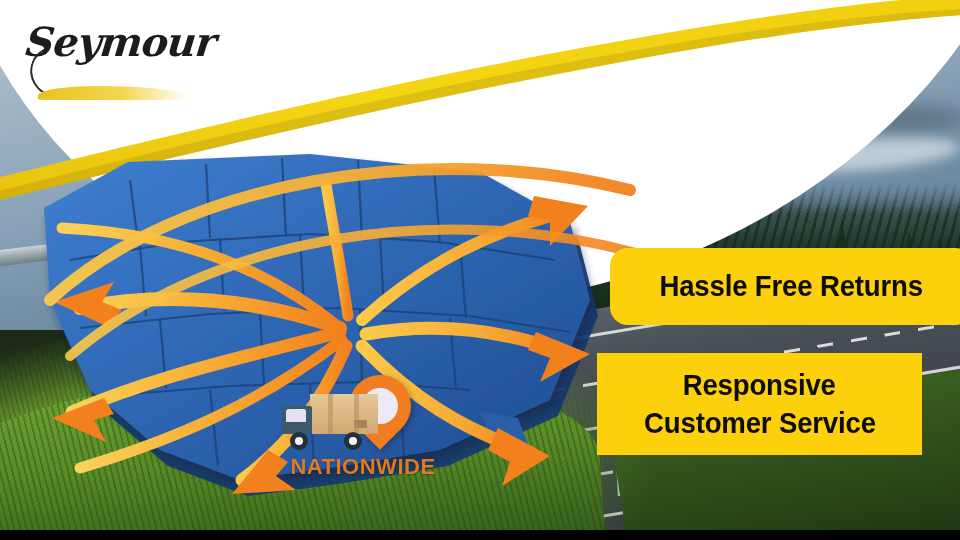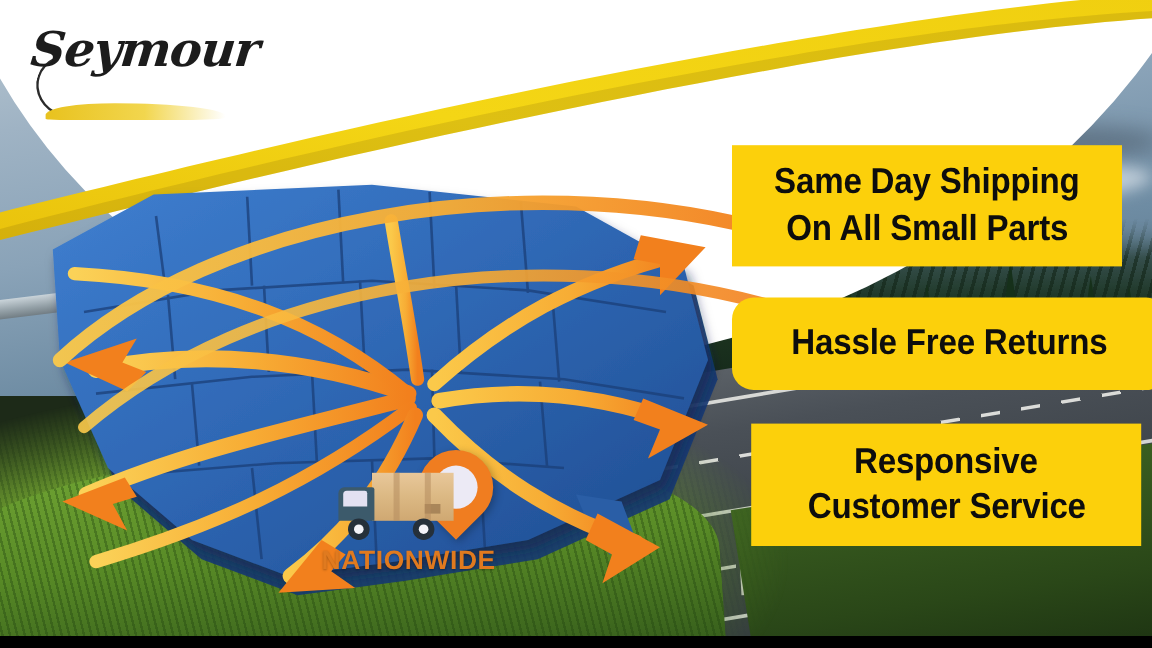--- a/index.html
+++ b/index.html
@@ -124,21 +124,21 @@
   .t-body:after{content:"";position:absolute;left:44px;top:0;width:5px;height:40px;background:rgba(180,140,95,.55);}
   .t-label{position:absolute;left:44px;top:26px;width:13px;height:8px;background:rgba(150,115,75,.7);}
   .t-cab{position:absolute;left:0;top:12px;width:30px;height:28px;
     background:#3c5a6b;border-radius:5px 2px 0 0;}
   .t-win{position:absolute;left:4px;top:3px;width:20px;height:13px;background:#e3e1f2;border-radius:3px 2px 0 0;}
   .t-wheel{position:absolute;bottom:0;width:18px;height:18px;border-radius:50%;background:#25303a;}
   .t-wheel i{position:absolute;left:5px;top:5px;width:8px;height:8px;border-radius:50%;background:#f3f3f8;display:block;}
   .t-w1{left:8px;}
   .t-w2{left:62px;}
 
-  .nw-text{position:absolute;left:258px;top:305px;width:190px;}
+  .nw-text{position:absolute;left:258px;top:305px;width:190px;text-align:center;}
   .nw-text div{
     font-family:"Liberation Sans Narrow","Liberation Sans",sans-serif;
     font-weight:bold;color:#e07a1f;letter-spacing:.5px;line-height:1.05;
     text-shadow:0 1px 2px rgba(0,0,0,.3);
   }
   .nw1{font-size:22px;}
   .nw2{font-size:26px;}
 
   
   .logo{position:absolute;left:18px;top:10px;width:190px;height:92px;}
@@ -172,21 +172,21 @@
   }
   .banner span{
     font-family:"Liberation Sans Narrow","Liberation Sans",sans-serif;
     font-weight:bold;color:#0d0d0d;
     font-size:30px;line-height:1.28;white-space:nowrap;
     letter-spacing:-.2px;
     transform:scaleX(.92);
   }
   #banner1{left:610px;top:121px;width:325px;height:101px;}
   #banner2{left:610px;top:248px;width:363px;height:77px;border-radius:18px;}
-  #banner3{left:626px;top:353px;width:325px;height:102px;}
+  #banner3{left:597px;top:353px;width:325px;height:102px;}
 
   
   .bottombar{position:absolute;left:0;bottom:0;width:960px;height:10px;background:#000;}
 </style>
 </head>
 <body>
 
 <div id="stage">
 
   <div class="bg-layer">
@@ -359,24 +359,20 @@
       <div class="nw1">NATIONWIDE</div>
     </div>
   </div>
 
   <div class="logo">
     <div class="logo-tail"></div>
     <div class="logo-script">Seymour</div>
     <div class="logo-swish"></div>
   </div>
 
-  <div class="banner" id="banner1">
-    <span>Same Day Shipping</span>
-    <span>On All Small Parts</span>
-  </div>
 
   <div class="banner" id="banner2">
     <span>Hassle Free Returns</span>
   </div>
 
   <div class="banner" id="banner3">
     <span>Responsive</span>
     <span>Customer Service</span>
   </div>
 

